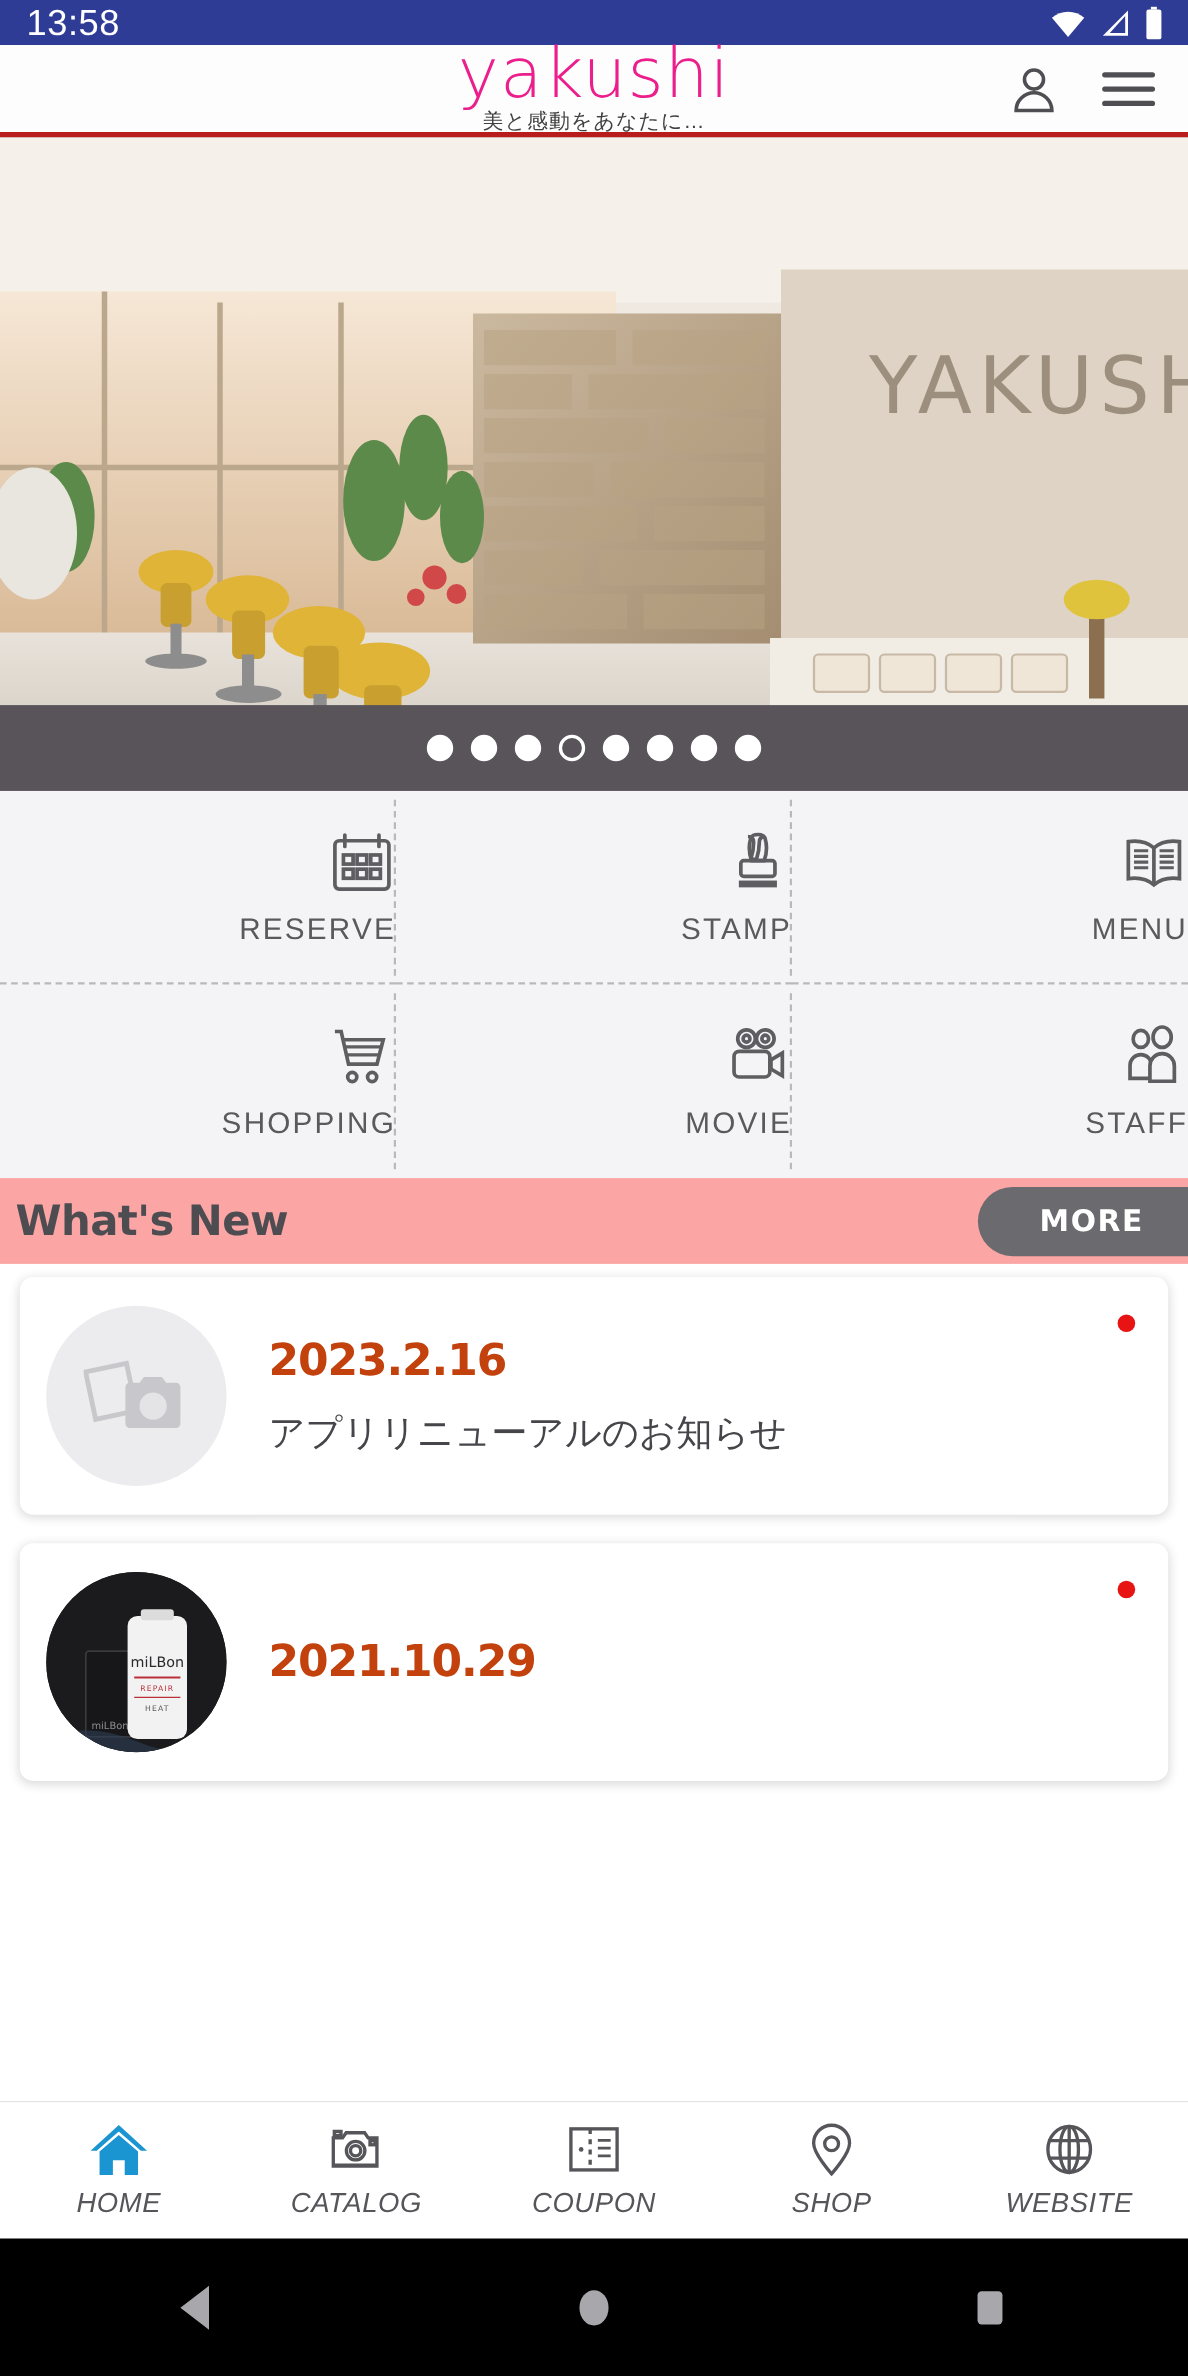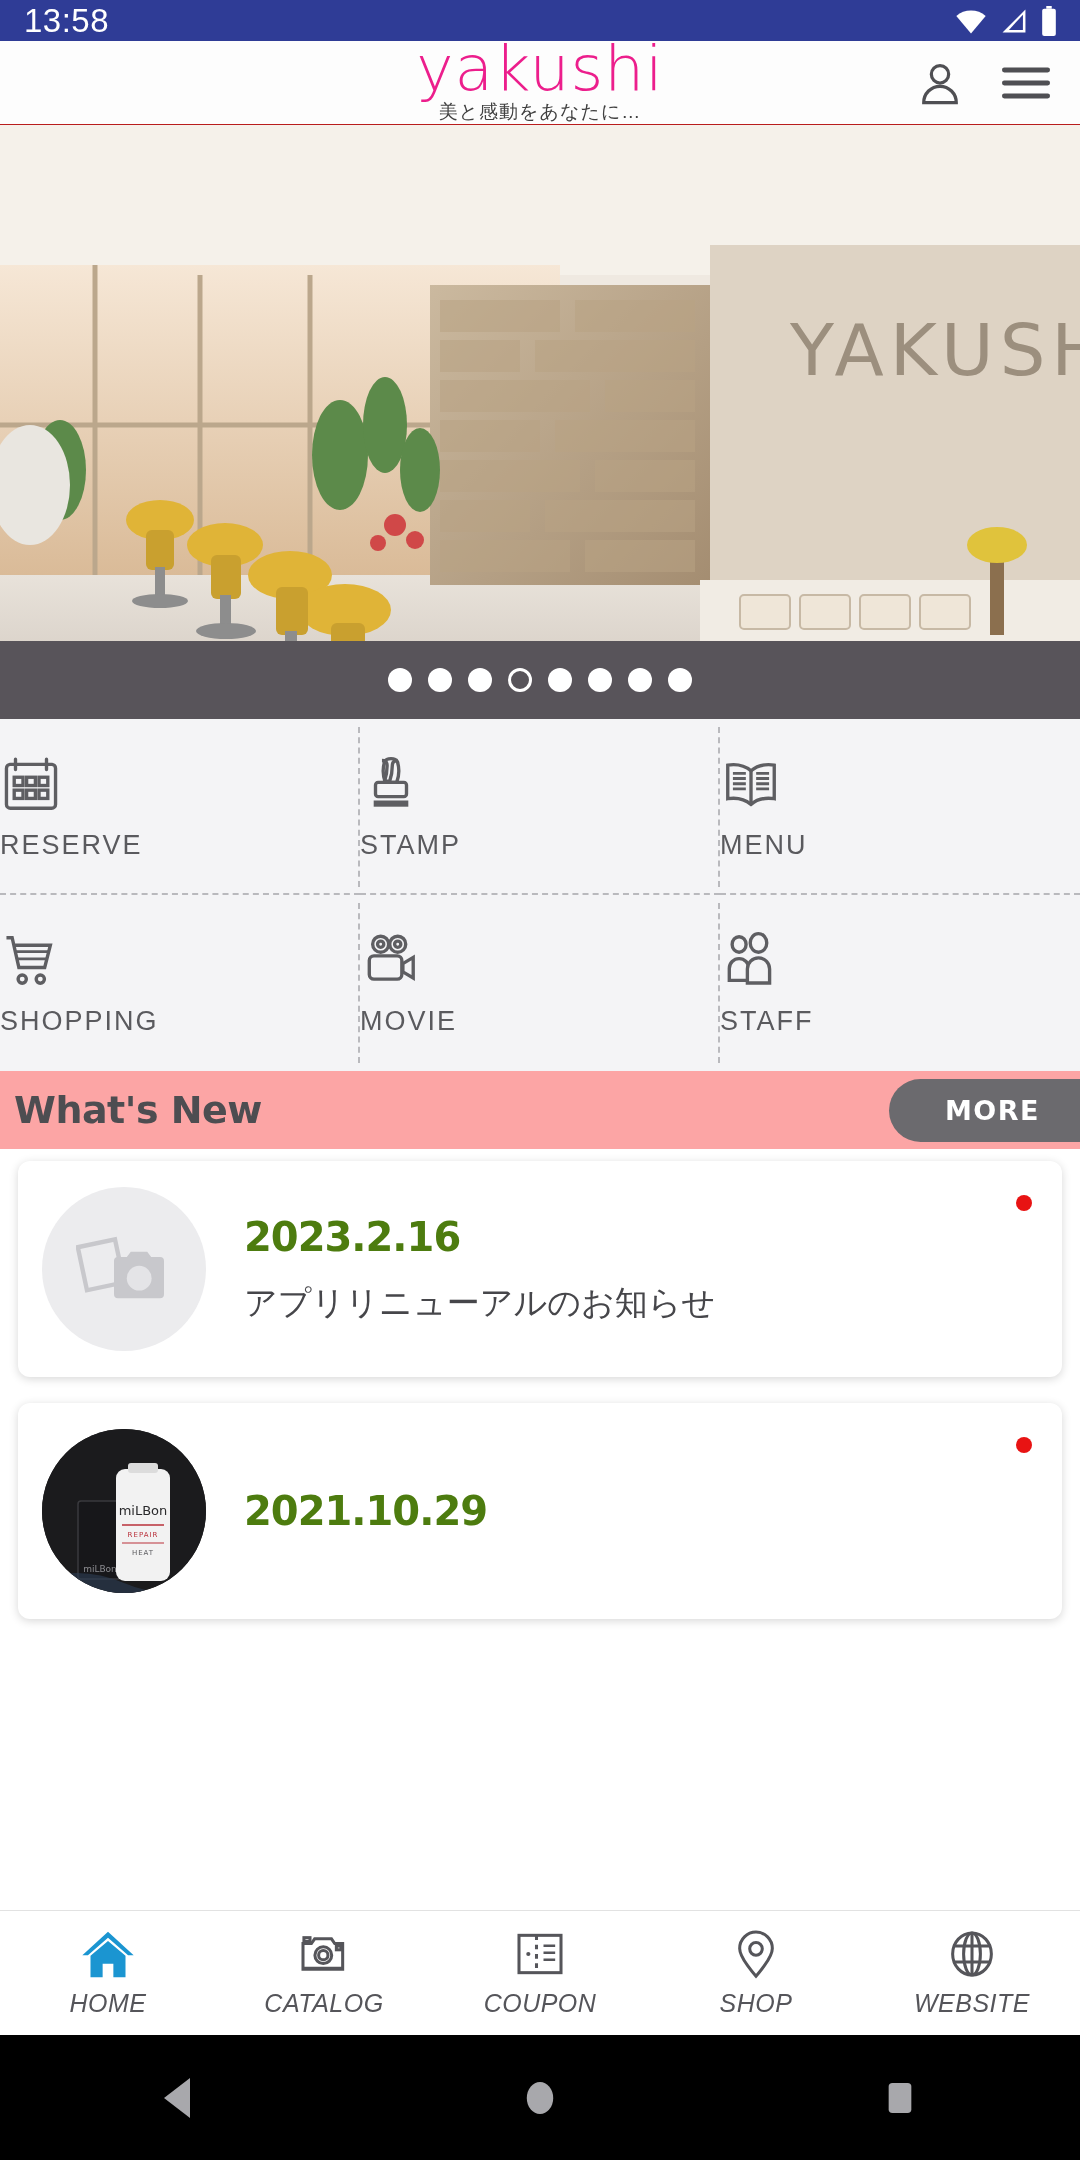--- a/index.html
+++ b/index.html
@@ -17,21 +17,21 @@
     display:flex; align-items:center; justify-content:space-between;
     padding:0 22px 0 24px;
   }
   .status-time { font-size:33px; font-weight:400; letter-spacing:.5px; }
   .status-icons { display:flex; align-items:center; gap:10px; }
 
   
   .appheader {
     height:84px; background:#fdfdfd;
     display:flex; align-items:center; justify-content:center;
-    position:relative; border-bottom:1px solid #b91c1c;
+    position:relative; border-bottom:5px solid #b91c1c;
   }
   .logo-wrap { display:flex; flex-direction:column; align-items:center; justify-content:center; }
   .logo-text {
     font-family:"DejaVu Sans", sans-serif;
     font-size:63px; color:#ec1e8c; line-height:.92;
     font-weight:300; letter-spacing:1px;
   }
   .logo-sub { font-size:19px; color:#404040; letter-spacing:1px; margin-top:1px; }
   .header-actions {
     position:absolute; right:26px; top:50%; transform:translateY(-50%);
@@ -48,21 +48,21 @@
   }
   .dot { width:24px; height:24px; border-radius:50%; background:#fff; }
   .dot.active { background:transparent; border:3px solid #fff; }
 
   
   .grid {
     background:#f4f4f6; display:grid;
     grid-template-columns:repeat(3,1fr); grid-template-rows:176px 176px;
   }
   .grid-cell {
-    display:flex; flex-direction:column; align-items:flex-start; justify-content:center;
+    display:flex; flex-direction:column; align-items:flex-end; justify-content:center;
     gap:14px; position:relative;
   }
   .grid-cell:not(:nth-child(3n))::after {
     content:""; position:absolute; right:0; top:8px; bottom:8px;
     border-right:2px dashed #b9b9bd;
   }
   .grid-cell:nth-child(-n+3)::before {
     content:""; position:absolute; left:0; right:0; bottom:0;
     border-bottom:2px dashed #b9b9bd;
   }
@@ -97,21 +97,21 @@
     position:relative; min-height:196px;
   }
   .thumb {
     width:164px; height:164px; border-radius:50%; flex:none;
     display:flex; align-items:center; justify-content:center; overflow:hidden;
   }
   .thumb.placeholder { background:#ececee; }
   .thumb.product { background:#1b1b1d; }
   .news-body { margin-left:38px; display:flex; flex-direction:column; gap:22px; }
   .news-date {
-    font-size:40px; color:#4d7c0f; font-weight:bold;
+    font-size:40px; color:#c2410c; font-weight:bold;
     font-family:"DejaVu Sans", sans-serif; letter-spacing:-1px;
   }
   .news-text { font-size:33px; color:#46464a; line-height:1.25; white-space:nowrap; }
   .red-dot {
     position:absolute; right:30px; top:34px;
     width:16px; height:16px; border-radius:50%; background:#e81313;
   }
 
   
   .tabbar {

